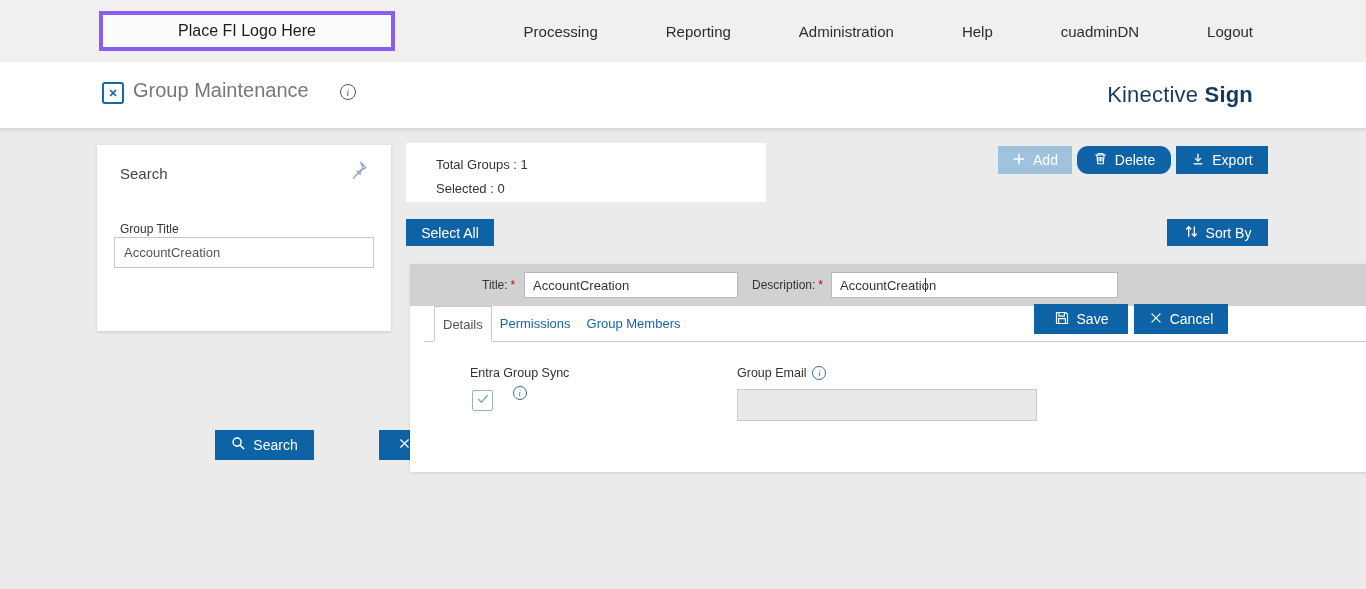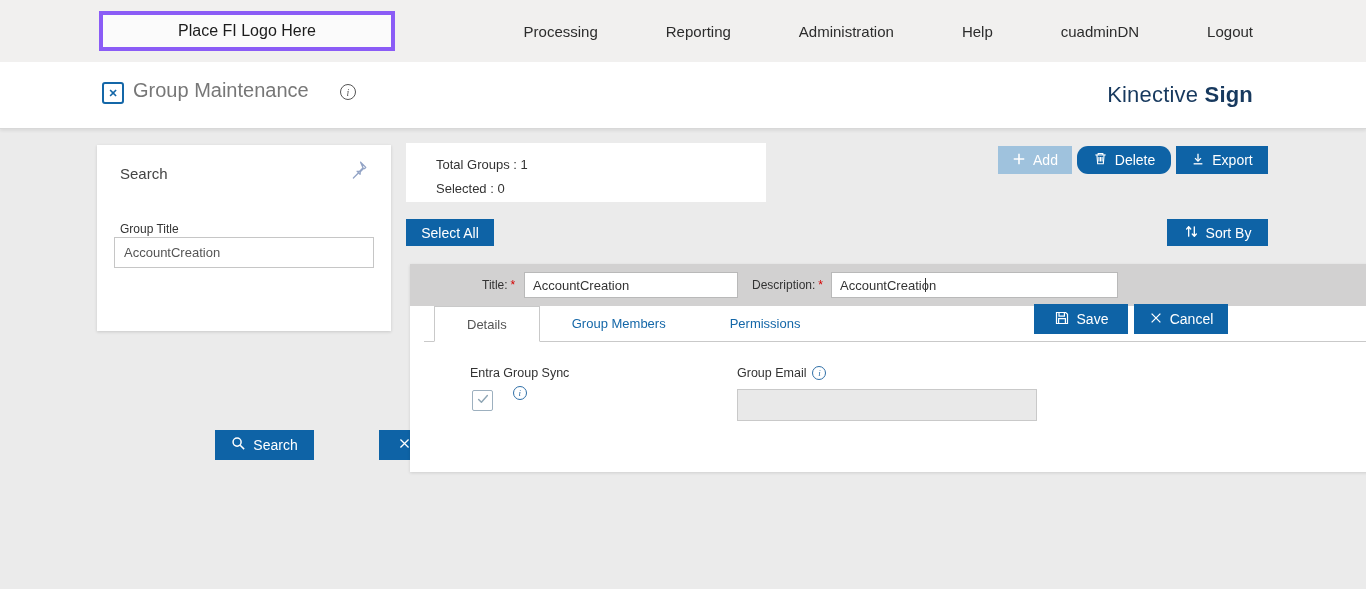--- a/index.html
+++ b/index.html
@@ -110,21 +110,21 @@
   .inp-desc  { left:421px; width:287px; }
   .caret { position:absolute; left:515px; top:14px; width:1px; height:14px; background:#333; }
   .row-trash { position:absolute; right:16px; top:9px; cursor:pointer; }
   
   .tabs-row {
     position:relative; margin:0 14px; height:36px;
     border-bottom:1px solid #c9c9c9;
     display:flex; align-items:stretch;
   }
   .tab {
-    display:flex; align-items:center; padding:0 32px;
+    display:flex; align-items:center; padding:0 8px;
     font-size:13px; color:#1467a8; cursor:pointer;
   }
   .tab.active {
     background:#fff; color:#555;
     border:1px solid #c9c9c9; border-bottom:1px solid #fff;
     margin-bottom:-1px; margin-left:10px;
   }
   .btn-save   { left:1034px; top:304px; width:94px; height:30px; }
   .btn-cancel { left:1134px; top:304px; width:94px; height:30px; }
   
@@ -262,22 +262,22 @@
         <path d="M2.5 4.2 H13.5"></path>
           <path d="M5.5 4.2 V2.6 h5 v1.6"></path>
           <path d="M4.2 4.2 l0.8 10.8 h6 l0.8 -10.8"></path>
           <path d="M6.3 6.5 v6 M8 6.5 v6 M9.7 6.5 v6"></path>
       </svg>
     </span>
   </div>
 
   <div class="tabs-row">
     <div class="tab active">Details</div>
+    <div class="tab">Permissions</div>
     <div class="tab">Group Members</div>
-    <div class="tab">Permissions</div>
   </div>
 
   <div class="details-content">
     <div class="fld-label lbl-entra">
       <span>Entra Group Sync</span>
       <span class="info-badge blue">i</span>
     </div>
     <div class="checkbox">
       <span>
         <svg width="14" height="14" viewBox="0 0 16 16" fill="none" stroke="#8fa6b5" stroke-width="1.6" stroke-linecap="round" stroke-linejoin="round">

